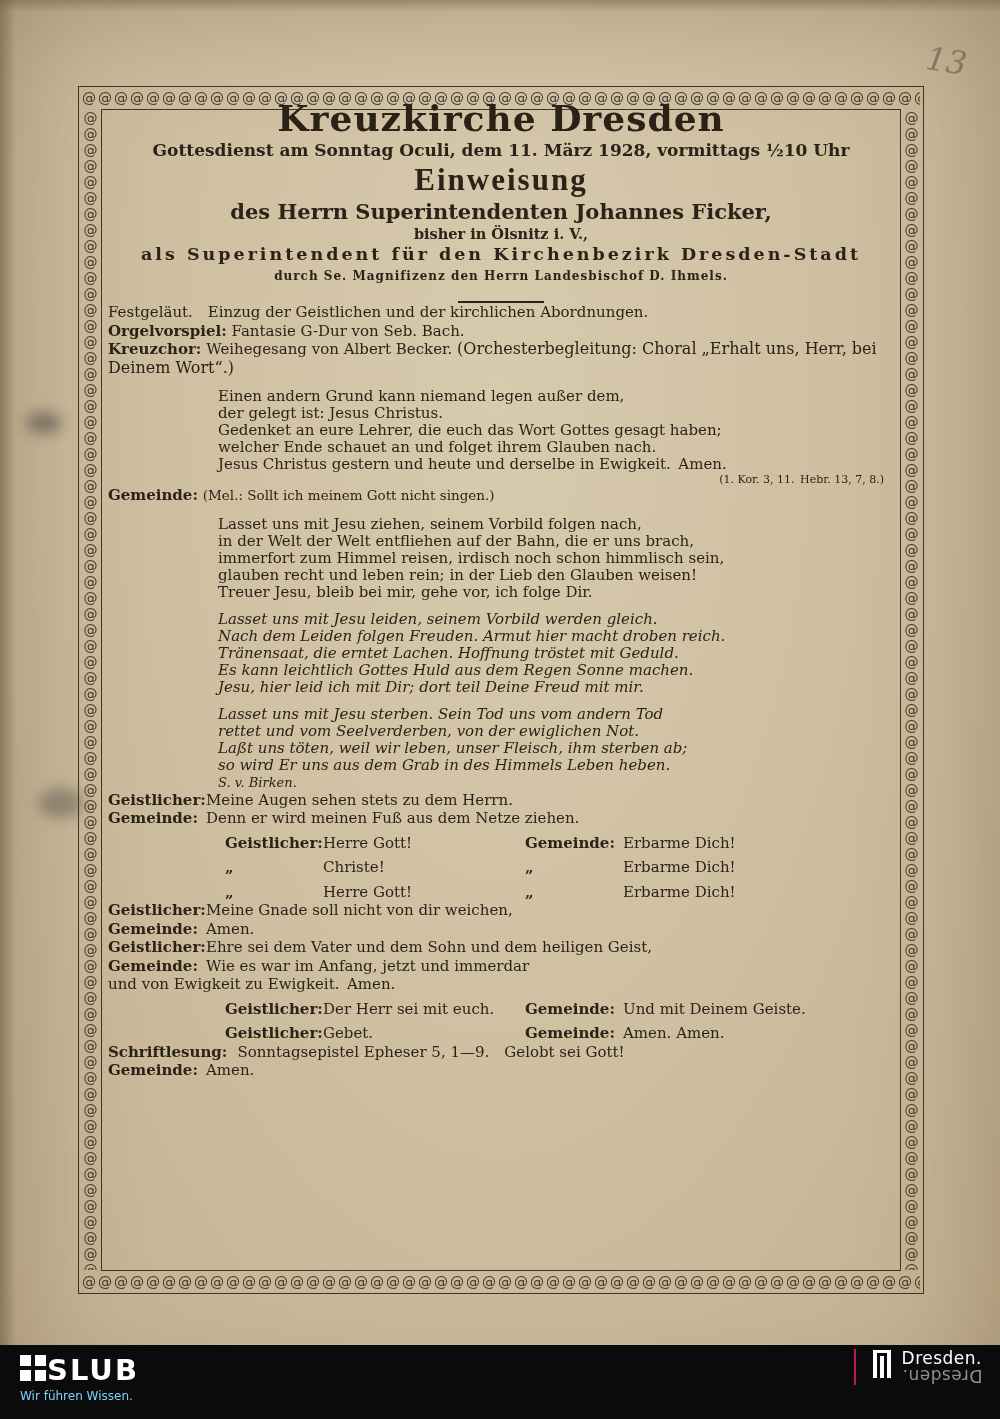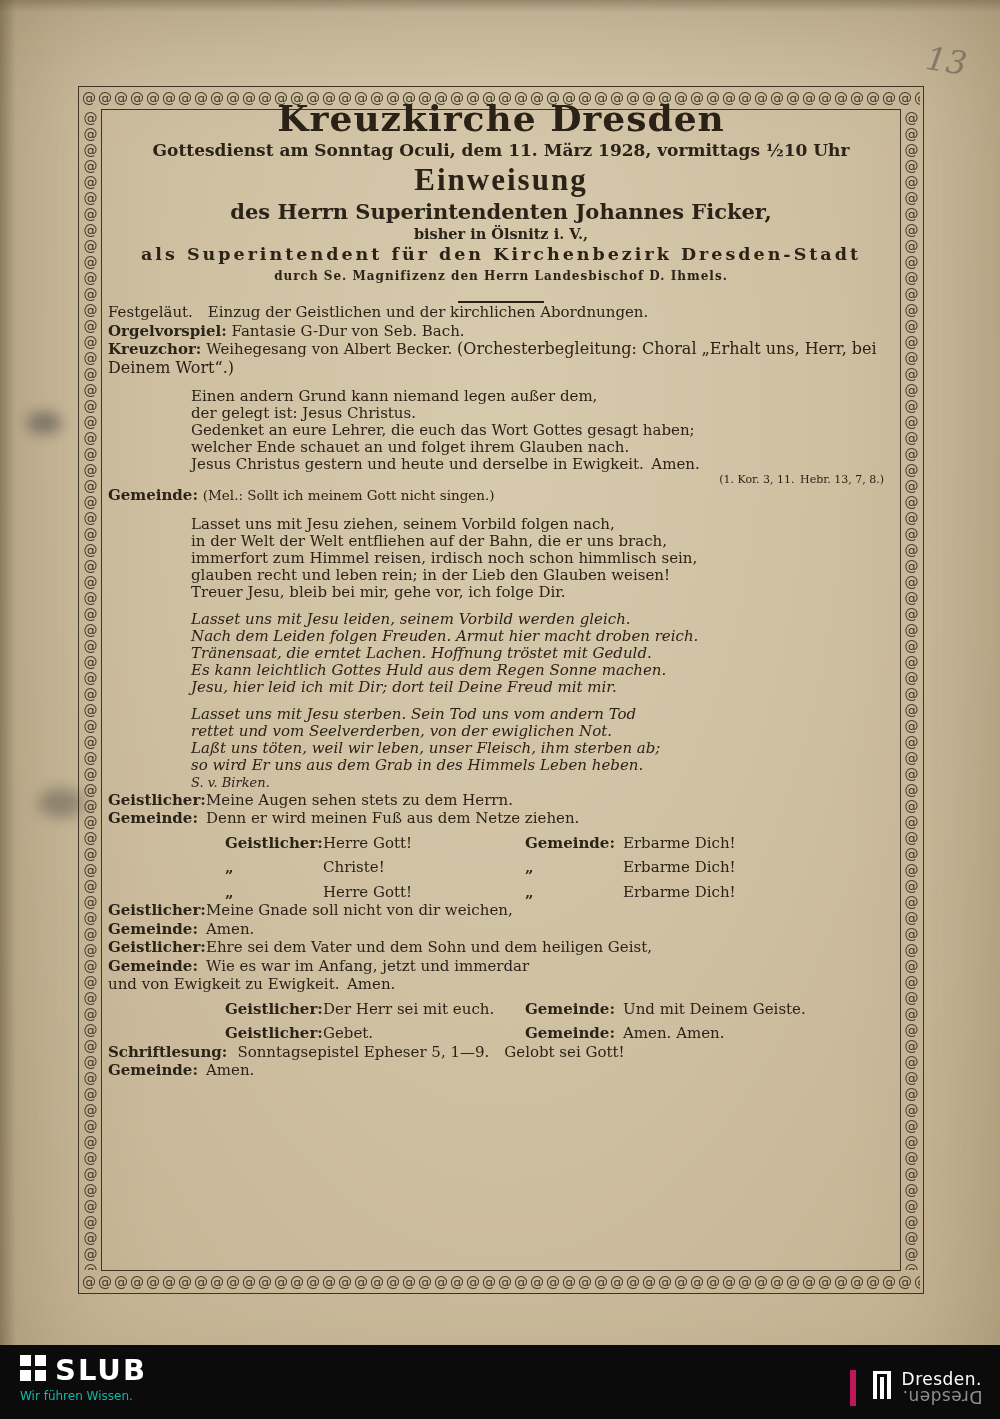--- a/index.html
+++ b/index.html
@@ -34,46 +34,46 @@
   .office{margin-top:8px;text-align:center;font-size:17.5px;line-height:22px;font-weight:bold;letter-spacing:3px;}
   .officiant{margin-top:5px;text-align:center;font-size:12px;line-height:22px;font-weight:bold;letter-spacing:1px;}
   .divider{width:86px;height:2px;background:#2b2318;margin:14px auto 0;}
 
   .opening{margin:18px 0 0 120px;}
   .secrow{margin:8px 0 0 37px;}
   .seclabel{font-weight:bold;}
   .small{font-size:16px;}
   .mel{font-size:13.5px;}
 
-  .verse{margin:11px 0 0 83px;line-height:17px;}
+  .verse{margin:11px 0 0 110px;line-height:17px;}
   .verse div{white-space:nowrap;}
   .vgap{margin-top:10px;font-style:italic;}
   .ref{text-align:right;font-size:11px;line-height:13px;margin-top:1px;padding-right:10px;}
   .verse-last{display:flex;justify-content:space-between;align-items:baseline;}
   .attrib{font-size:13px;padding-right:2px;}
 
   .lit{margin:8px 0 0 117px;}
   .lit7{margin-top:7px;}
   .lit6{margin-top:6px;}
   .lit-label{display:inline-block;min-width:98px;font-weight:bold;}
   .lit-cont{margin:0 0 0 215px;}
   .grid2{margin:6px 0 0 117px;display:grid;grid-template-columns:98px 202px 98px auto;}
   .grid2 .lbl{font-weight:bold;}
   .readrow{margin:7px 0 0 117px;}
   .readrow .seclabel{margin-right:10px;margin-top:20px;}
 
   
   .footer{position:absolute;left:0;right:0;bottom:0;height:74px;background:#0b0b0b;color:#fff;
     font-family:"DejaVu Sans",sans-serif;z-index:6;}
   .slub-block{position:absolute;left:20px;top:9px;cursor:pointer;}
-  .slub-row{display:flex;align-items:center;gap:9px;}
+  .slub-row{display:flex;align-items:center;gap:1px;}
   .slub-name{font-size:29px;font-weight:bold;letter-spacing:2px;line-height:32px;}
-  .tagline{font-size:12px;line-height:14px;margin-top:3px;color:#14b8a6;}
-  .dresden-block{position:absolute;right:18px;top:25px;display:flex;align-items:center;gap:10px;
-    border-left:6px solid #be185d;padding-left:16px;cursor:pointer;}
+  .tagline{font-size:12px;line-height:14px;margin-top:3px;color:#7dd3fc;}
+  .dresden-block{position:absolute;right:18px;top:4px;display:flex;align-items:center;gap:10px;
+    border-left:2px solid #be185d;padding-left:16px;cursor:pointer;}
   .dresden-words{display:flex;flex-direction:column;line-height:18px;}
   .city{font-size:17px;letter-spacing:.5px;}
   .city-mirror{font-size:17px;letter-spacing:.5px;color:#8f8f8f;transform:rotate(180deg);}
 </style>
 </head>
 <body>
 
 <div class="scan">
   <div class="edge-top"></div>
   <div class="edge-left"></div>

